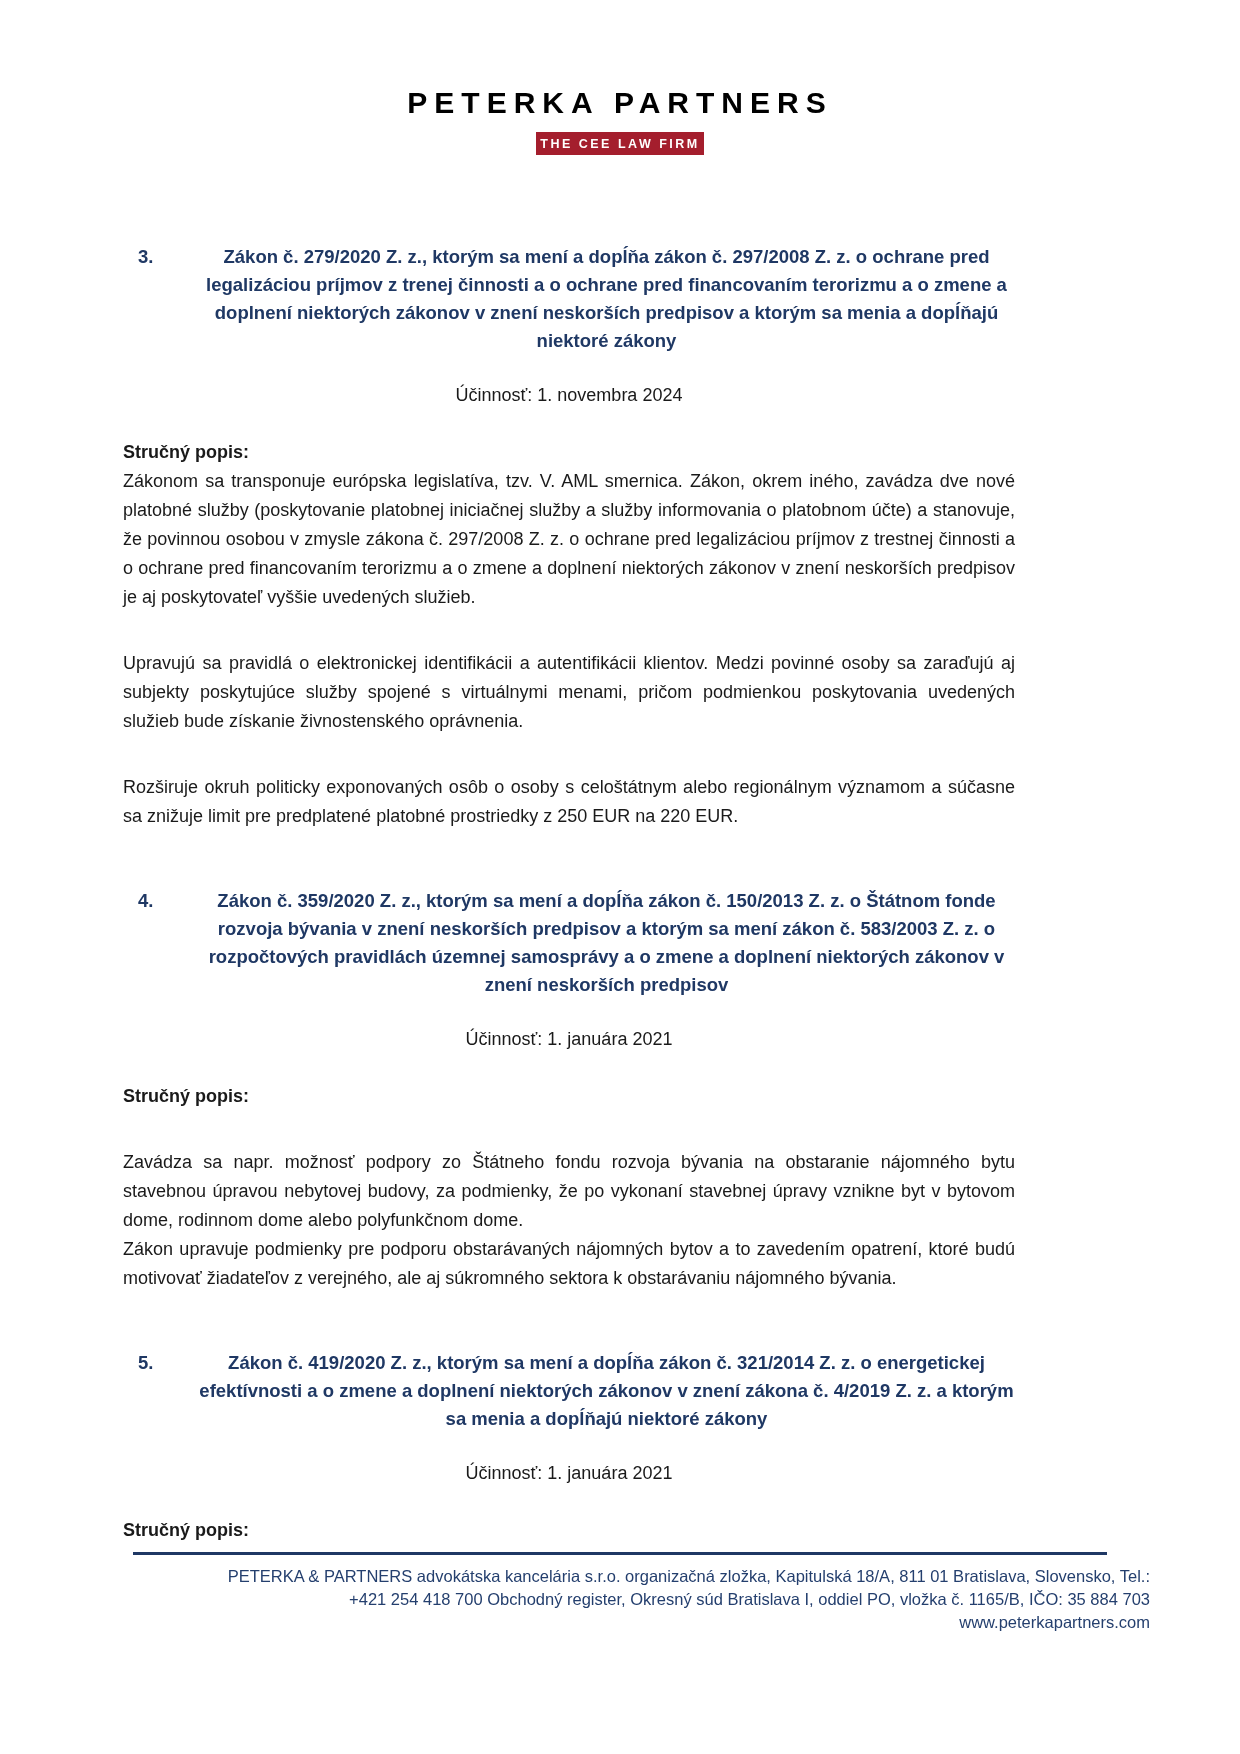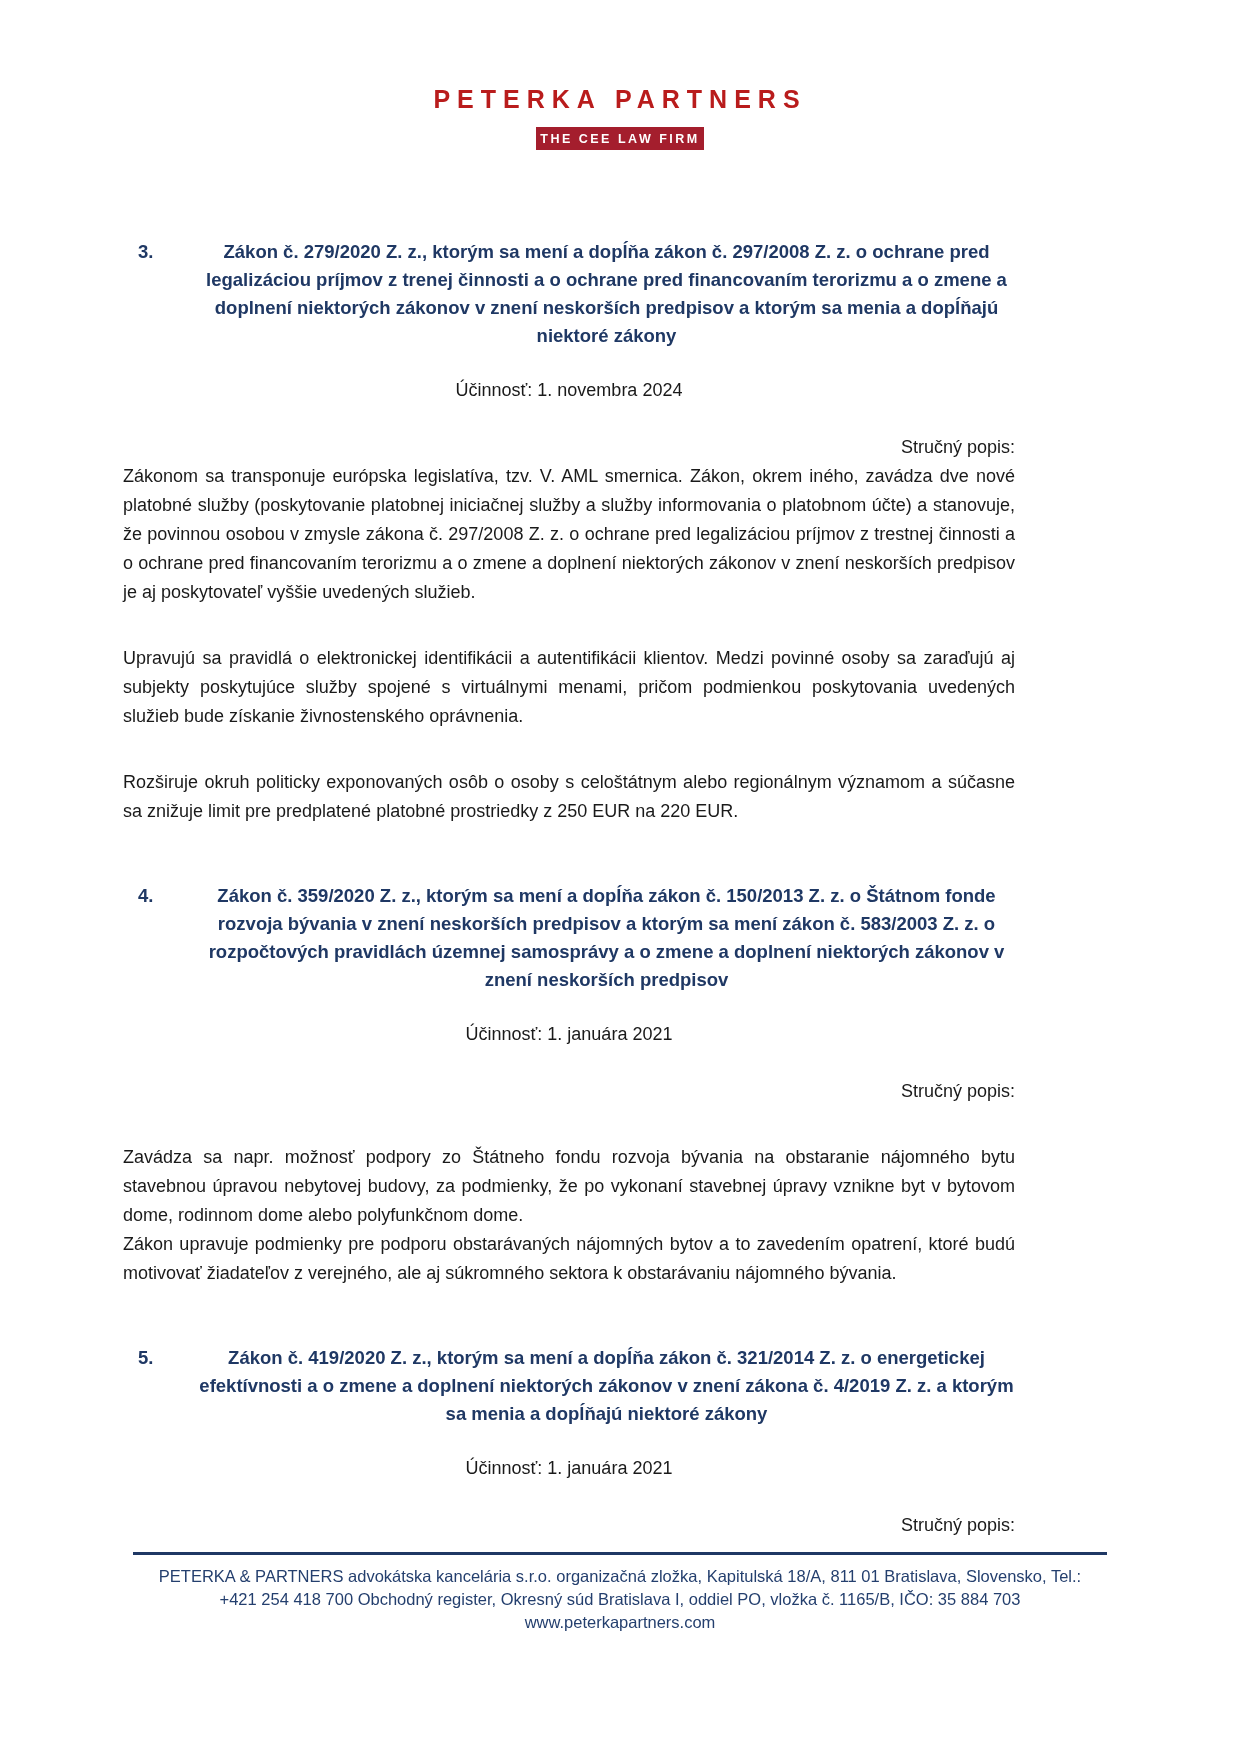--- a/index.html
+++ b/index.html
@@ -12,24 +12,24 @@
     box-sizing: border-box;
     padding-top: 86px;
     overflow: hidden;
     font-family: "Liberation Sans", sans-serif;
     color: #1a1a1a;
   }
   
   .logo { text-align: center; }
   .logo-brand {
     display: inline-block;
-    font-size: 25px;
+    font-size: 30px;
     font-weight: bold;
     letter-spacing: 7px;
-    color: #b91c1c;
+    color: #000000;
     line-height: 1.1;
   }
   .logo-tagline {
     display: block;
     width: 168px;
     margin: 13px auto 0 auto;
     background: #A41E2D;
     color: #ffffff;
     font-size: 12.5px;
     font-weight: bold;
@@ -60,40 +60,40 @@
     left: 15px;
     top: 0;
   }
   .effective {
     margin: 26px 0 0 0;
     text-align: center;
   }
   .eff-label { font-weight: normal; margin-right: 5px; }
   .summary-label {
     margin: 28px 0 0 0;
-    text-align: right;
-    font-weight: normal;
+    text-align: left;
+    font-weight: bold;
   }
   .body-para {
     margin: 37px 0 0 0;
     text-align: justify;
   }
   .body-para.first { margin-top: 0; }
   
   .footer { position: absolute; left: 0; right: 0; top: 1552px; }
   .footer-rule {
     width: 974px;
     margin: 0 auto;
     border: none;
     border-top: 3px solid #1F3864;
   }
   .footer-text {
     width: 1060px;
     margin: 10px auto 16px auto;
-    text-align: center;
+    text-align: right;
     color: #243F6E;
     font-size: 16.5px;
     line-height: 23px;
   }
 </style>
 </head>
 <body>
 
 <div class="page">
 

